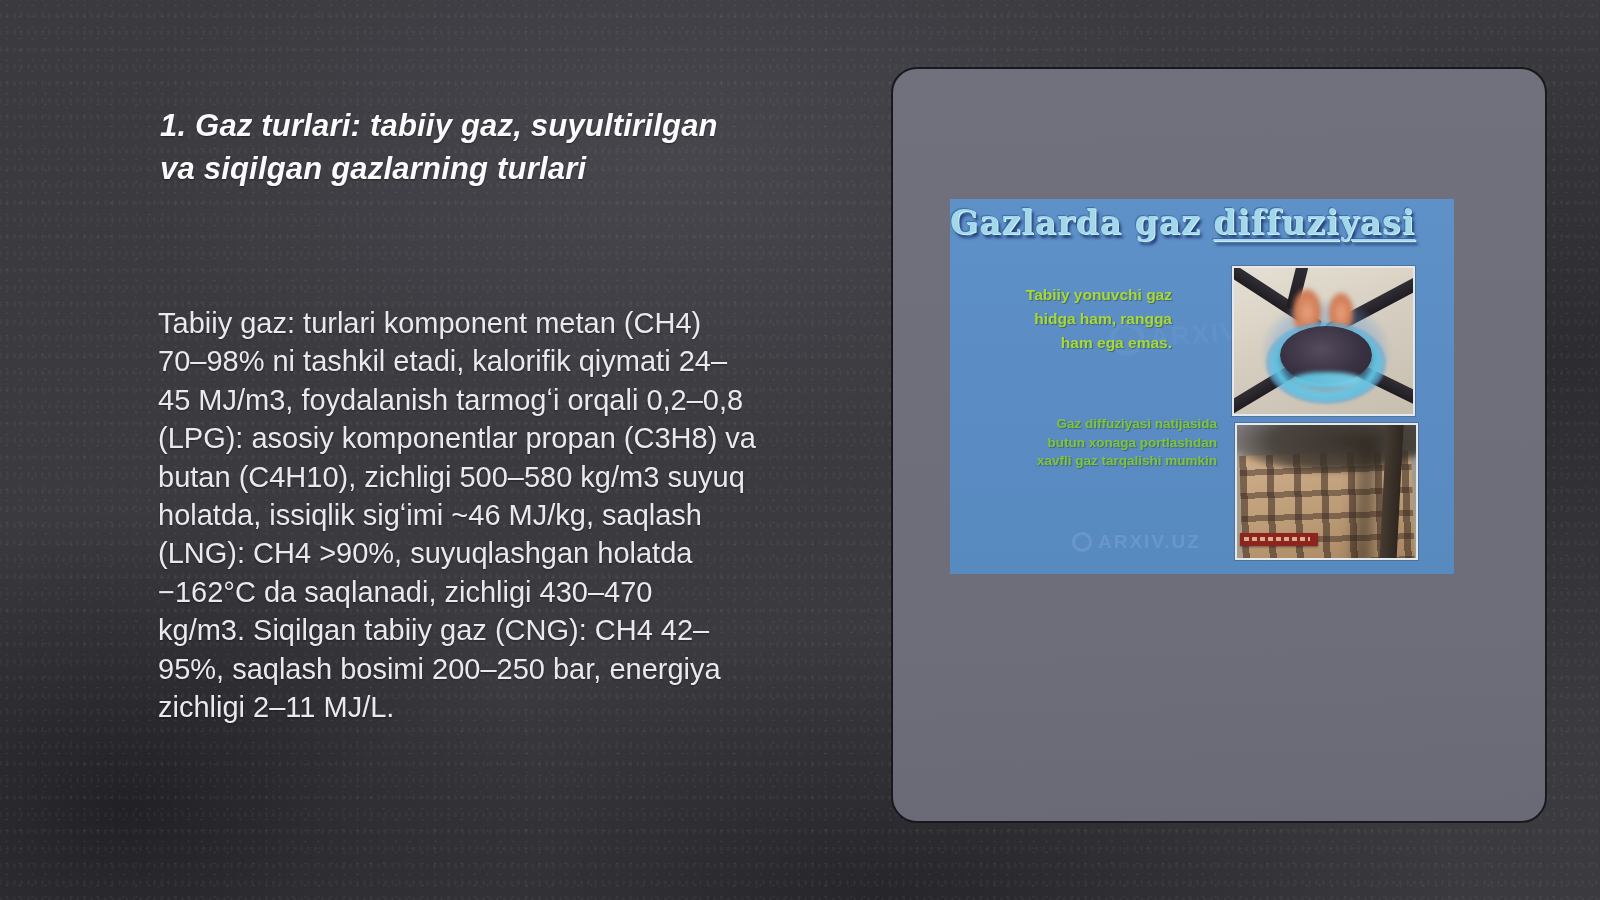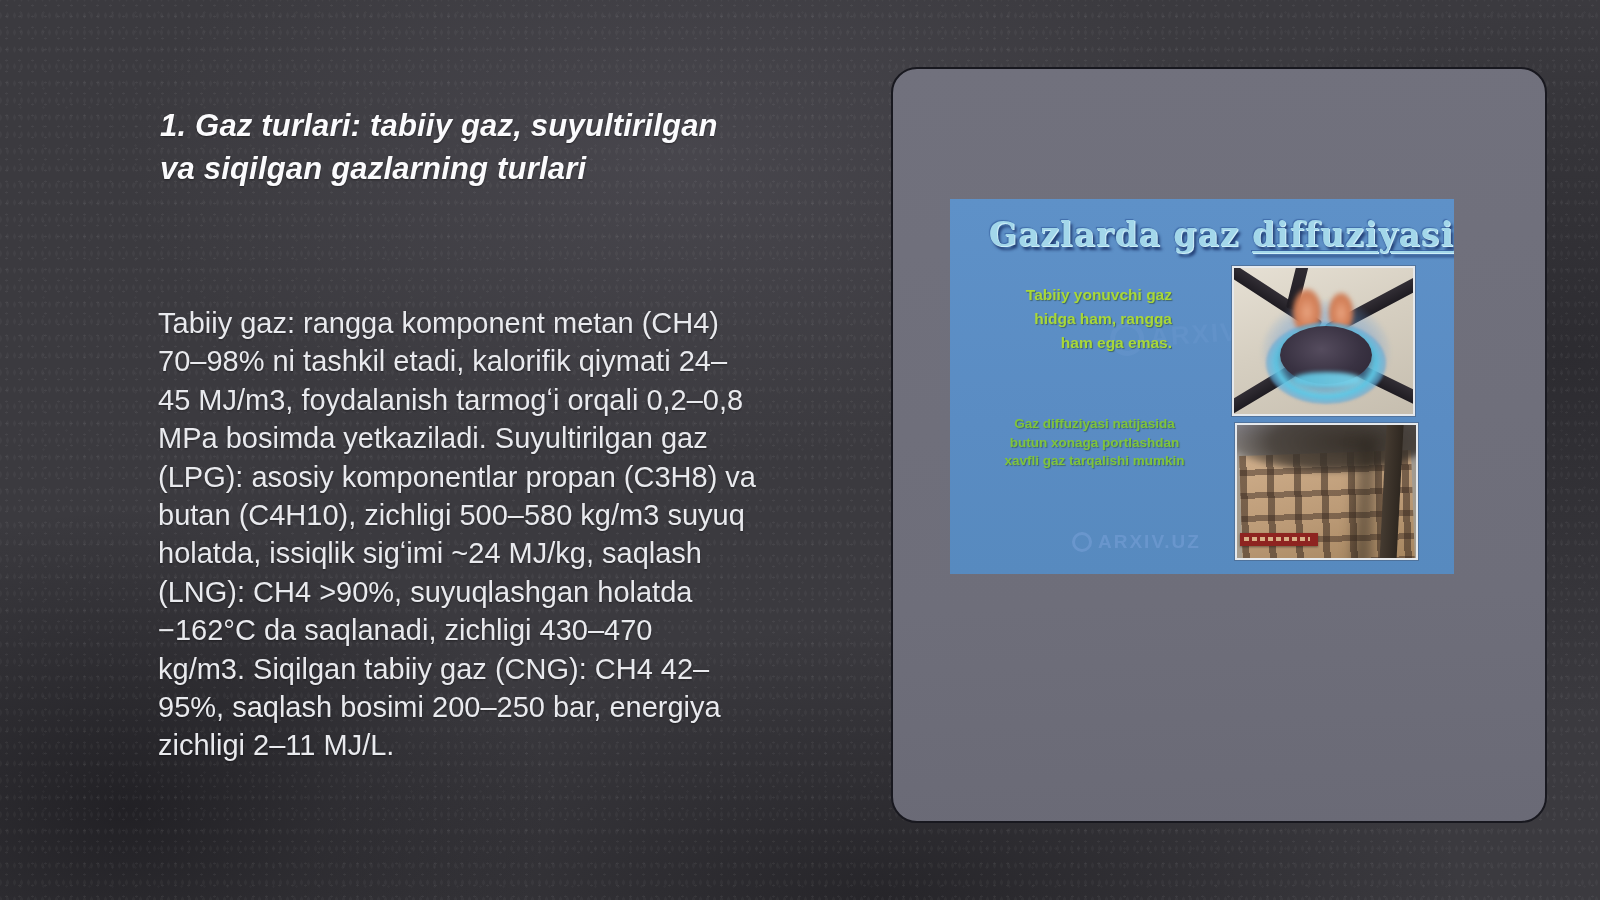--- a/index.html
+++ b/index.html
@@ -48,39 +48,39 @@
   }
 
   
   .mini-slide {
     position: absolute; left: 57px; top: 130px; width: 504px; height: 375px;
     background: linear-gradient(180deg, #5e91c8 0%, #5a8cc3 60%, #578abf 100%);
     overflow: hidden;
   }
 
   .mini-title {
-    position: absolute; left: 0; top: 16px; width: 100%; text-align: right;
+    position: absolute; left: 0; top: 4px; width: 100%; text-align: left;
     font-family: "DejaVu Serif", "Liberation Serif", serif;
     font-weight: bold; font-size: 33px; letter-spacing: 1px;
     color: #a3d7ea;
     text-shadow: 1px 1px 0 #cdeef8, 3px 4px 3px rgba(26,50,105,0.85), -1px -1px 1px rgba(45,85,150,0.6);
   }
   .mini-title .underlined {
     text-decoration: underline;
     text-decoration-thickness: 2px;
     text-underline-offset: 5px;
   }
 
   .note-top {
     position: absolute; left: 22px; top: 84px; width: 200px; text-align: right;
     color: #a9d838; font-weight: bold; font-size: 15.5px; line-height: 24px;
     text-shadow: 1px 1px 1px rgba(40,70,40,0.55);
   }
   .note-bottom {
-    position: absolute; left: 22px; top: 216px; width: 245px; text-align: center;
+    position: absolute; left: 22px; top: 216px; width: 245px; text-align: right;
     color: #7fc43c; font-weight: bold; font-size: 13.5px; line-height: 18.5px;
     text-shadow: 1px 1px 1px rgba(35,65,45,0.5);
   }
 
   .watermark { position: absolute; display: flex; align-items: center; gap: 6px;
     color: rgba(120,160,215,0.55); font-weight: bold; letter-spacing: 2px; }
   .watermark .wm-circle {
     border: 3px solid rgba(120,160,215,0.55); border-radius: 50%;
   }
   .wm-mid { left: 160px; top: 118px; opacity: 0.38; transform: rotate(-4deg); }
@@ -166,27 +166,26 @@
 <body>
 
 <div class="stage">
 
   <div class="main-title">
     <div>1. Gaz turlari: tabiiy gaz, suyultirilgan</div>
     <div>va siqilgan gazlarning turlari</div>
   </div>
 
   <div class="main-body">
-    <div>Tabiiy gaz: rangga komponent metan (CH4)</div>
+    <div>Tabiiy gaz: turlari komponent metan (CH4)</div>
     <div>70–98% ni tashkil etadi, kalorifik qiymati 24–</div>
     <div>45 MJ/m3, foydalanish tarmogʻi orqali 0,2–0,8</div>
-    <div>MPa bosimda yetkaziladi. Suyultirilgan gaz</div>
     <div>(LPG): asosiy komponentlar propan (C3H8) va</div>
     <div>butan (C4H10), zichligi 500–580 kg/m3 suyuq</div>
-    <div>holatda, issiqlik sigʻimi ~24 MJ/kg, saqlash</div>
+    <div>holatda, issiqlik sigʻimi ~46 MJ/kg, saqlash</div>
     <div>(LNG): CH4 &gt;90%, suyuqlashgan holatda</div>
     <div>−162°C da saqlanadi, zichligi 430–470</div>
     <div>kg/m3. Siqilgan tabiiy gaz (CNG): CH4 42–</div>
     <div>95%, saqlash bosimi 200–250 bar, energiya</div>
     <div>zichligi 2–11 MJ/L.</div>
   </div>
 
   <div class="card">
     <div class="mini-slide">
 

